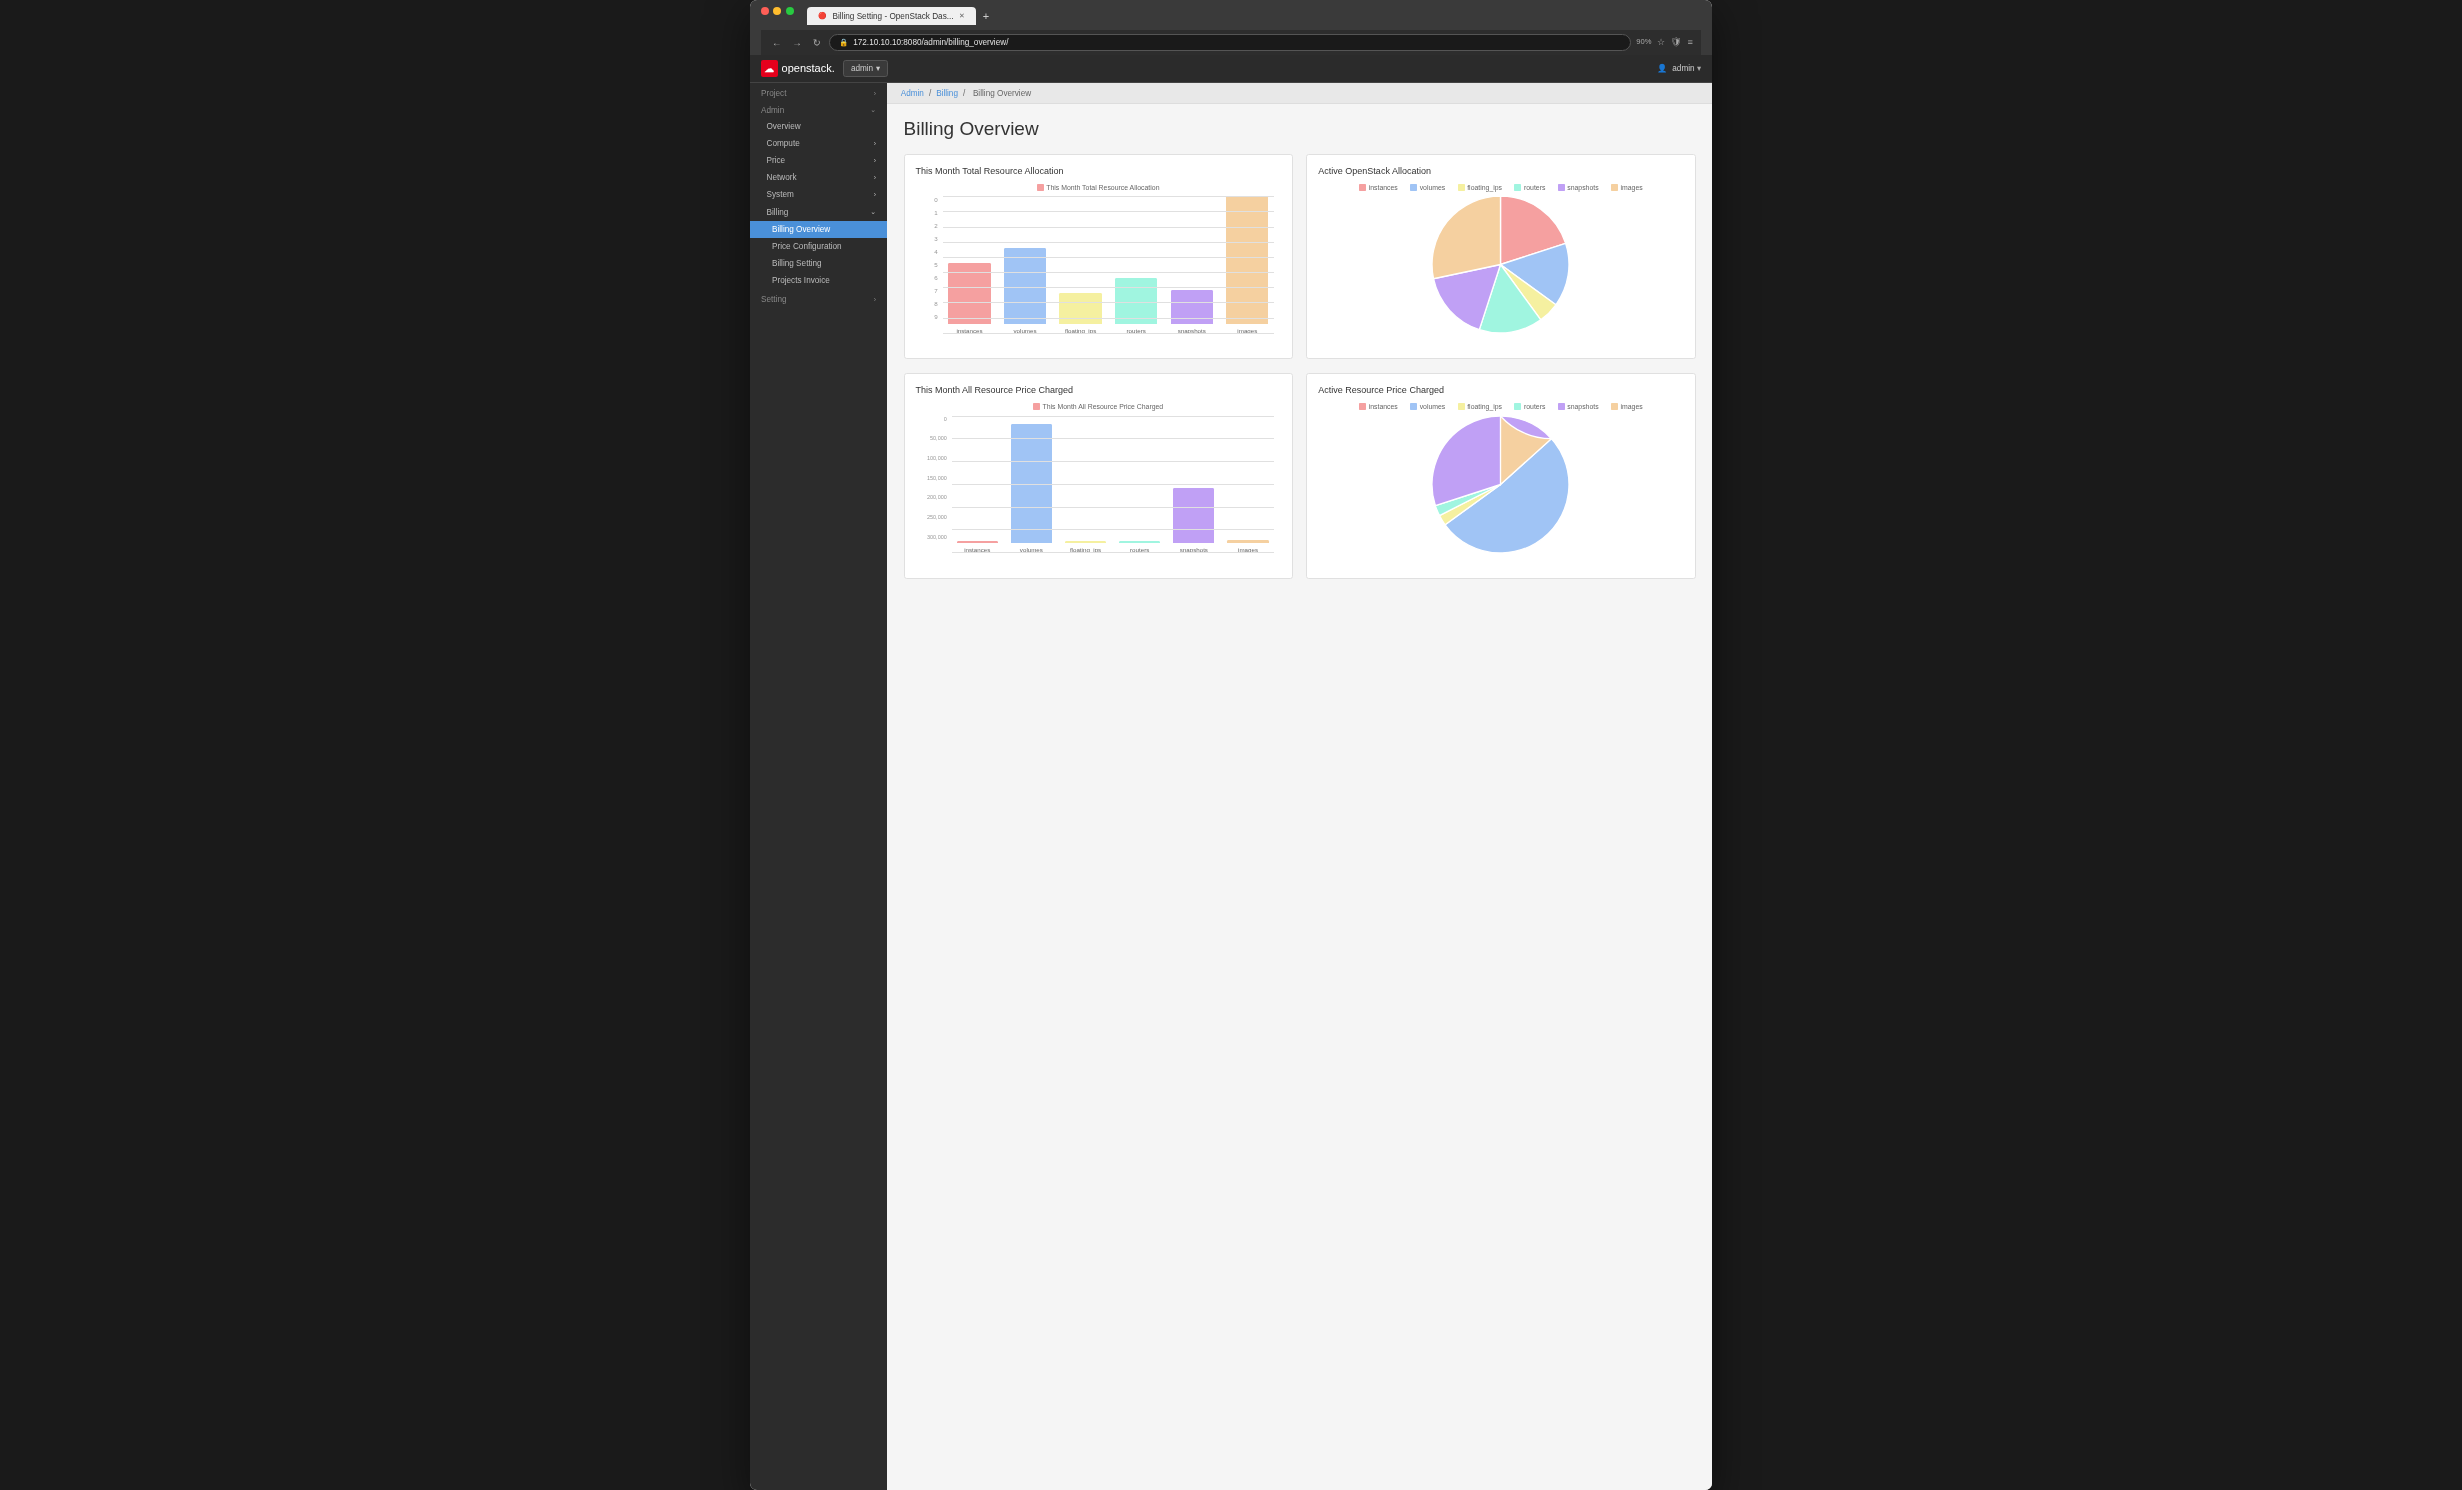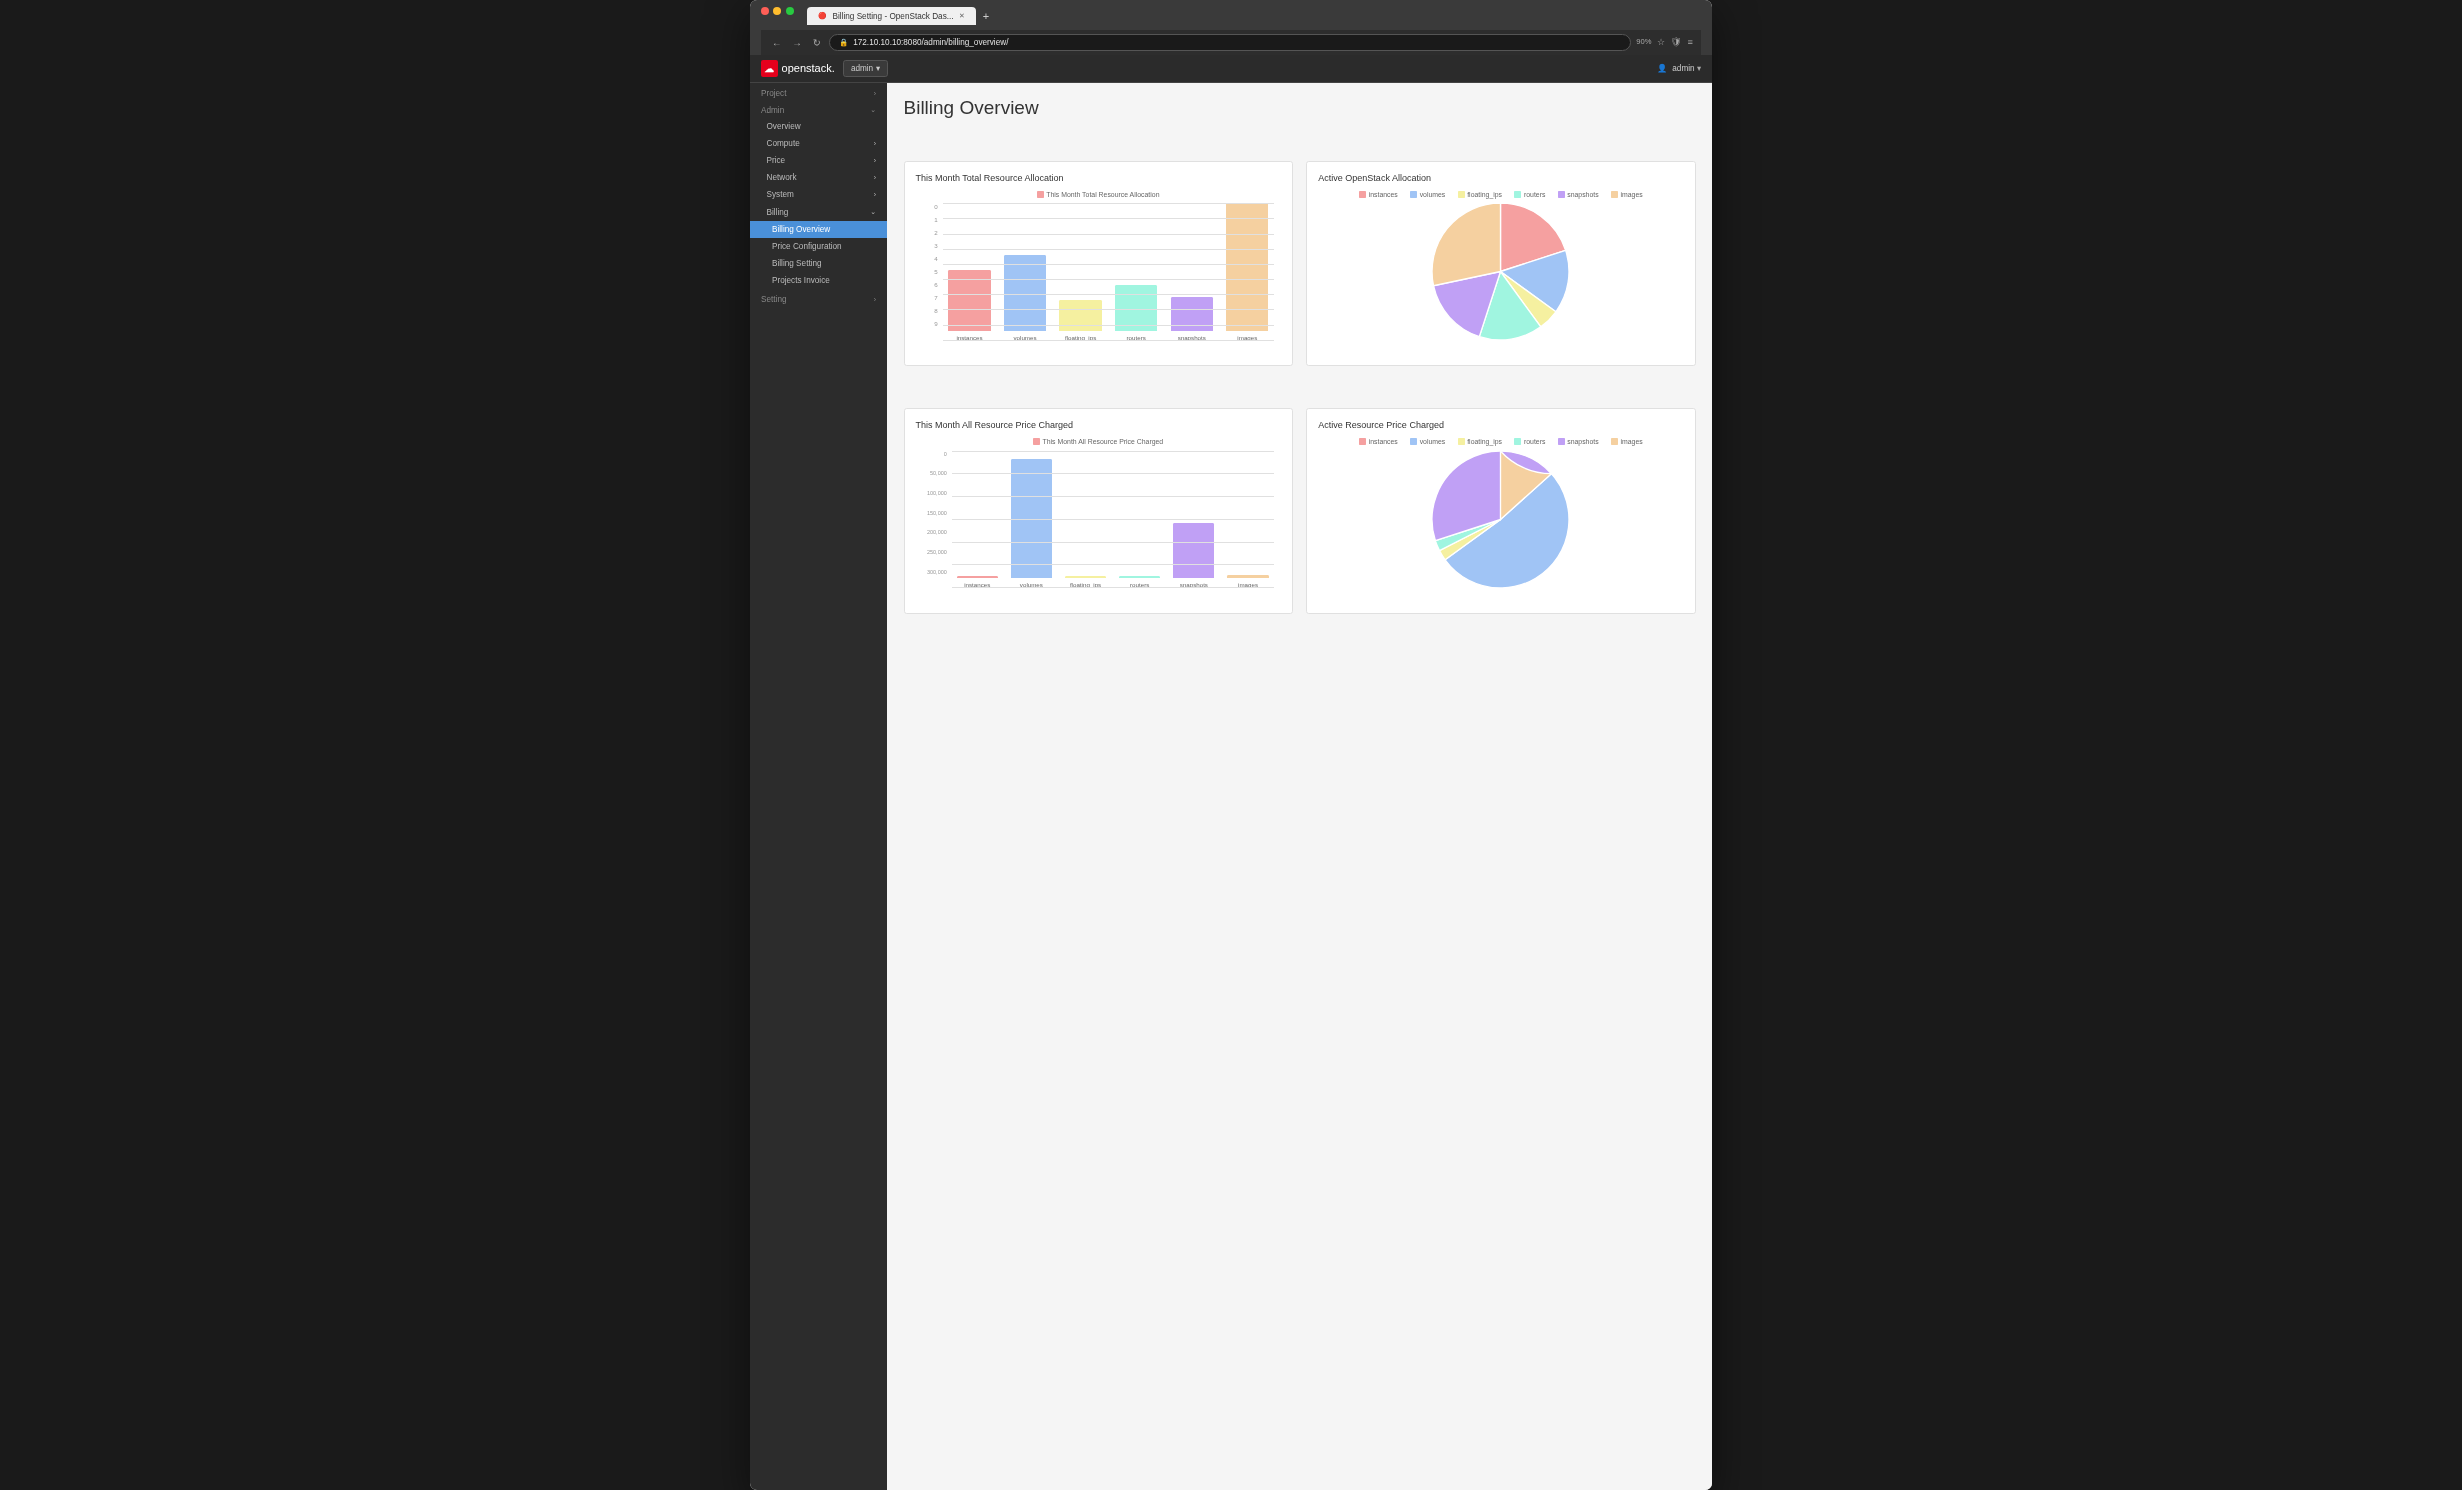--- a/index.html
+++ b/index.html
@@ -46,21 +46,21 @@
 
     
     .content { flex: 1; background: #f5f5f5; overflow-y: auto; }
     .breadcrumb-bar { background: #e8e8e8; padding: 5.5px 13.7px; font-size: 8.2px; color: #666; border-bottom: 0.7px solid #ddd; }
     .breadcrumb-bar a { color: #4a90d9; text-decoration: none; }
     .breadcrumb-bar span { margin: 0 2.7px; }
     .page-content { padding: 13.7px 16.5px; }
     .page-title { font-size: 19px; font-weight: 300; color: #333; margin-bottom: 13.7px; }
 
     .charts-grid { display: grid; grid-template-columns: 1fr 1fr; gap: 13.7px; }
-    .chart-card { background: #fff; border: 0.7px solid #e0e0e0; border-radius: 2.7px; padding: 11px; margin-top: 28px; }
+    .chart-card { background: #fff; border: 0.7px solid #e0e0e0; border-radius: 2.7px; padding: 11px; }
     .chart-title { font-size: 9px; color: #333; margin-bottom: 8.2px; font-weight: 500; }
     .bar-chart-legend { display: flex; justify-content: center; margin-bottom: 5.5px; }
     .legend-item { display: flex; align-items: center; gap: 2.7px; font-size: 6.9px; color: #666; margin: 0 4.1px; }
     .legend-dot { width: 6.9px; height: 6.9px; border-radius: 0.7px; }
     .y-axis { position: absolute; left: 0; top: 0; height: 124px; display: flex; flex-direction: column-reverse; justify-content: space-between; font-size: 6.2px; color: #999; width: 25px; text-align: right; padding-right: 2.7px; }
     .pie-legend { display: flex; flex-wrap: wrap; justify-content: center; gap: 4.1px; margin-bottom: 5.5px; }
   </style>
 </head>
 <body>
 
@@ -167,20 +167,27 @@
         <div class="sidebar-sub" style="padding-left:22px;">
           <span>Projects Invoice</span>
         </div>
         <div class="sidebar-section">
           <span>Setting</span>
           <span class="chevron">›</span>
         </div>
       </div>
 
       <div class="content">
+        <div class="breadcrumb-bar">
+          <a href="#">Admin</a>
+          <span>/</span>
+          <a href="#">Billing</a>
+          <span>/</span>
+          <span>Billing Overview</span>
+        </div>
         <div class="page-content">
           <h1 class="page-title">Billing Overview</h1>
 
           <div class="charts-grid">
 
             <div class="chart-card">
               <div class="chart-title">This Month Total Resource Allocation</div>
               <div class="bar-chart-legend">
                 <div class="legend-item">
                   <div class="legend-dot" style="background:#f5a0a0;"></div>

